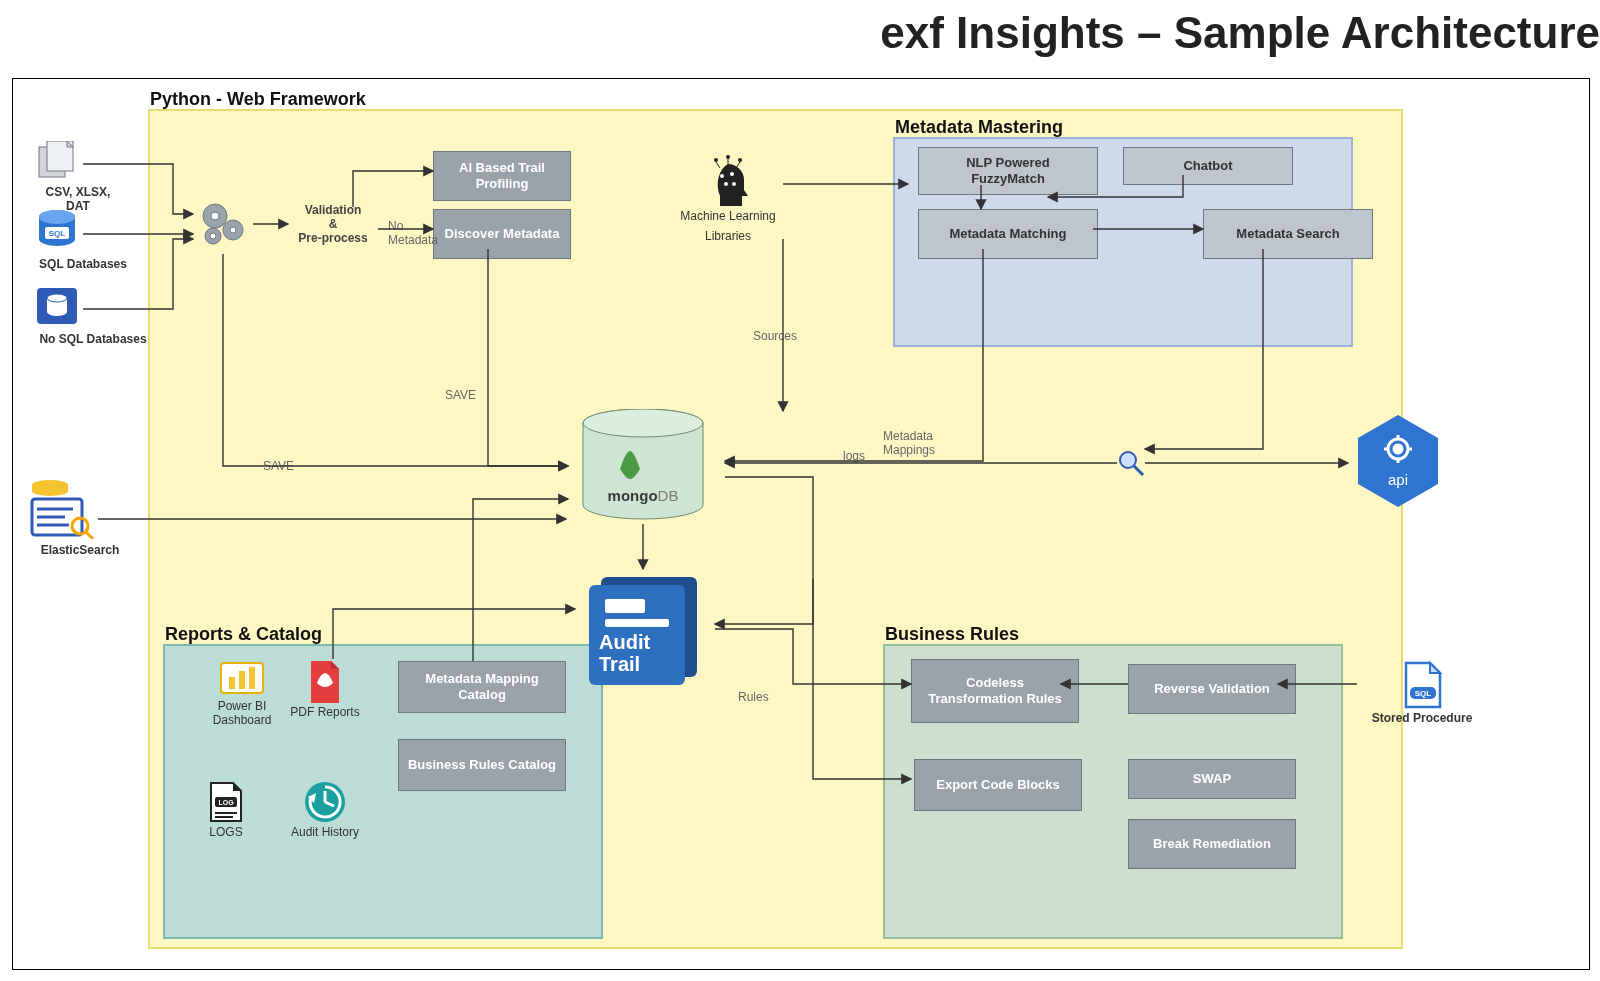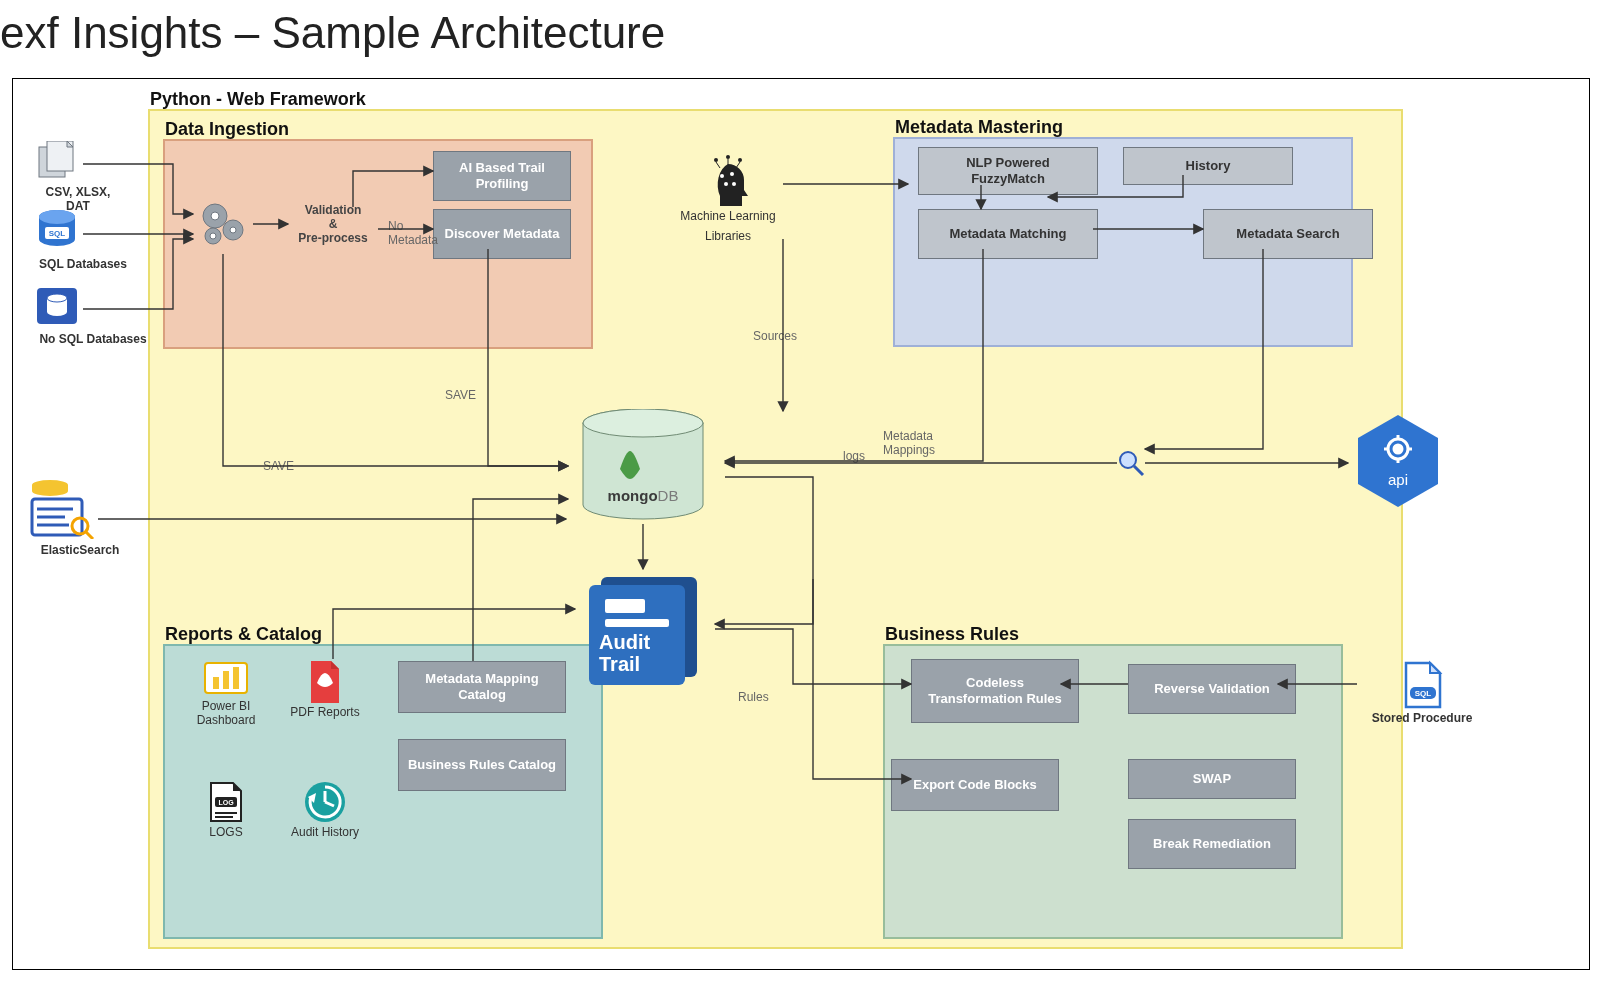--- a/index.html
+++ b/index.html
@@ -1,17 +1,17 @@
 <!DOCTYPE html>
 <html><head>
 <meta charset="utf-8">
 <style>
   html,body{margin:0;padding:0;background:#fff;font-family:"Segoe UI",Arial,sans-serif;color:#222}
   .stage{position:relative;width:1600px;height:981px}
-  .title{position:absolute;left:0;right:0;top:8px;text-align:left;font-size:44px;font-weight:400}
+  .title{position:absolute;left:0;right:0;top:8px;text-align:right;font-size:44px;font-weight:700}
   .frame{position:absolute;left:12px;top:78px;width:1576px;height:890px;border:1px solid #000}
   .box{position:absolute;box-sizing:border-box}
   .label{position:absolute;font-size:14px;color:#444;white-space:pre}
   .panel{border:2px solid rgba(0,0,0,.25)}
   .panel>.ptitle{position:absolute;top:-22px;left:0;font-weight:700;font-size:18px;color:#111}
   .btn{position:absolute;display:flex;align-items:center;justify-content:center;text-align:center;font-size:13px;font-weight:700;color:#fff;background:#9aa2aa;border:1px solid #6f7780;padding:4px 8px;line-height:1.2}
   .node{position:absolute;display:flex;align-items:center;justify-content:center;text-align:center;font-size:13px;font-weight:700;color:#333;background:#bfc5cc;border:1px solid #6f7780;padding:4px 24px;line-height:1.2}
   .small{font-size:12px;font-weight:700;color:#444}
   .elabel{font-size:12px;color:#666}
   svg.edges{position:absolute;left:0;top:0;width:100%;height:100%;pointer-events:none}
@@ -22,23 +22,20 @@
 
 <div class="stage">
   <div class="title">exf Insights – Sample Architecture</div>
 
   <div class="frame">
 
     <div class="box panel" style="left:135px;top:30px;width:1255px;height:840px;background:#fdf7c4;border-color:#e9dd70">
       <div class="ptitle">Python - Web Framework</div>
     </div>
 
-    <div class="box panel" style="left:150px;top:60px;width:430px;height:210px;background:#f2cbb3;border-color:#d9a07e">
-      <div class="ptitle">Data Ingestion</div>
-    </div>
 
     <div class="box panel" style="left:880px;top:58px;width:460px;height:210px;background:#cfd9ec;border-color:#9fb0d7">
       <div class="ptitle">Metadata Mastering</div>
     </div>
 
     <div class="box panel" style="left:150px;top:565px;width:440px;height:295px;background:#bcdcd6;border-color:#7fb8ae">
       <div class="ptitle">Reports &amp; Catalog</div>
     </div>
 
     <div class="box panel" style="left:870px;top:565px;width:460px;height:295px;background:#cde0cf;border-color:#98bd9b">
@@ -130,21 +127,21 @@
             <circle cx="28" cy="30" r="2"></circle>
             <circle cx="36" cy="30" r="2"></circle>
           </g>
       </svg>
       <div class="icon-cap" style="font-weight:400">Machine Learning</div>
       <div class="icon-cap" style="font-weight:400;margin-top:6px">Libraries</div>
     </div>
 
     <div class="node" style="left:905px;top:68px;width:130px;height:38px">NLP Powered
 FuzzyMatch</div>
-    <div class="node" style="left:1110px;top:68px;width:120px;height:28px">History</div>
+    <div class="node" style="left:1110px;top:68px;width:120px;height:28px">Chatbot</div>
     <div class="node" style="left:1190px;top:130px;width:120px;height:40px">Metadata
 Search</div>
     <div class="node" style="left:905px;top:130px;width:130px;height:40px">Metadata
 Matching</div>
 
     <div class="box" style="left:555px;top:330px;width:150px;height:115px">
       <svg width="150" height="115" viewBox="0 0 150 115">
         <ellipse cx="75" cy="14" rx="60" ry="14" fill="#b9d6bf" stroke="#6f8a73"></ellipse>
         <path d="M15 14 V96 a60 14 0 0 0 120 0 V14" fill="#cfe5d3" stroke="#6f8a73"></path>
         <ellipse cx="75" cy="14" rx="60" ry="14" fill="#dcefdf" stroke="#6f8a73"></ellipse>
@@ -159,21 +156,21 @@
       <svg width="140" height="120" viewBox="0 0 140 120">
         <rect x="26" y="8" width="96" height="100" rx="6" fill="#1f4f8f"></rect>
         <rect x="14" y="16" width="96" height="100" rx="6" fill="#2e6fbf"></rect>
         <rect x="30" y="30" width="40" height="14" rx="2" fill="#fff"></rect>
         <rect x="30" y="50" width="64" height="8" rx="2" fill="#fff"></rect>
       </svg>
       <div style="position:absolute;left:24px;top:62px;font-weight:700;color:#fff;font-size:20px;line-height:1.1;white-space:pre">Audit
 Trail</div>
     </div>
 
-    <div class="box" style="left:168px;top:580px;width:90px;text-align:center">
+    <div class="box" style="left:184px;top:580px;width:90px;text-align:center">
       <svg width="46" height="40" viewBox="0 0 46 40" style="display:block;margin:0 auto">
         <rect x="2" y="4" width="42" height="30" rx="3" fill="#fff" stroke="#e8b200" stroke-width="2"></rect>
         <rect x="10" y="18" width="6" height="12" fill="#f4c430"></rect>
         <rect x="20" y="12" width="6" height="18" fill="#f4c430"></rect>
         <rect x="30" y="8" width="6" height="22" fill="#f4c430"></rect>
       </svg>
       <div class="icon-cap" style="font-weight:400">Power BI
 Dashboard</div>
     </div>
 
@@ -214,21 +211,21 @@
     <div class="btn" style="left:385px;top:582px;width:150px;height:42px">Metadata
 Mapping Catalog</div>
     <div class="btn" style="left:385px;top:660px;width:150px;height:42px">Business Rules
 Catalog</div>
 
     <div class="btn" style="left:898px;top:580px;width:150px;height:54px">Codeless
 Transformation
 Rules</div>
     <div class="btn" style="left:1115px;top:585px;width:150px;height:40px">Reverse
 Validation</div>
-    <div class="btn" style="left:878px;top:680px;width:150px;height:42px">Export
+    <div class="btn" style="left:901px;top:680px;width:150px;height:42px">Export
 Code Blocks</div>
     <div class="btn" style="left:1115px;top:680px;width:150px;height:30px">SWAP</div>
     <div class="btn" style="left:1115px;top:740px;width:150px;height:40px">Break
 Remediation</div>
 
     <div class="box" style="left:1104px;top:370px;width:28px;height:28px">
       <svg width="28" height="28" viewBox="0 0 28 28">
         <circle cx="11" cy="11" r="8" fill="#cce0ff" stroke="#2f5bb7" stroke-width="2"></circle>
         <line x1="17" y1="17" x2="26" y2="26" stroke="#2f5bb7" stroke-width="3"></line>
       </svg>

